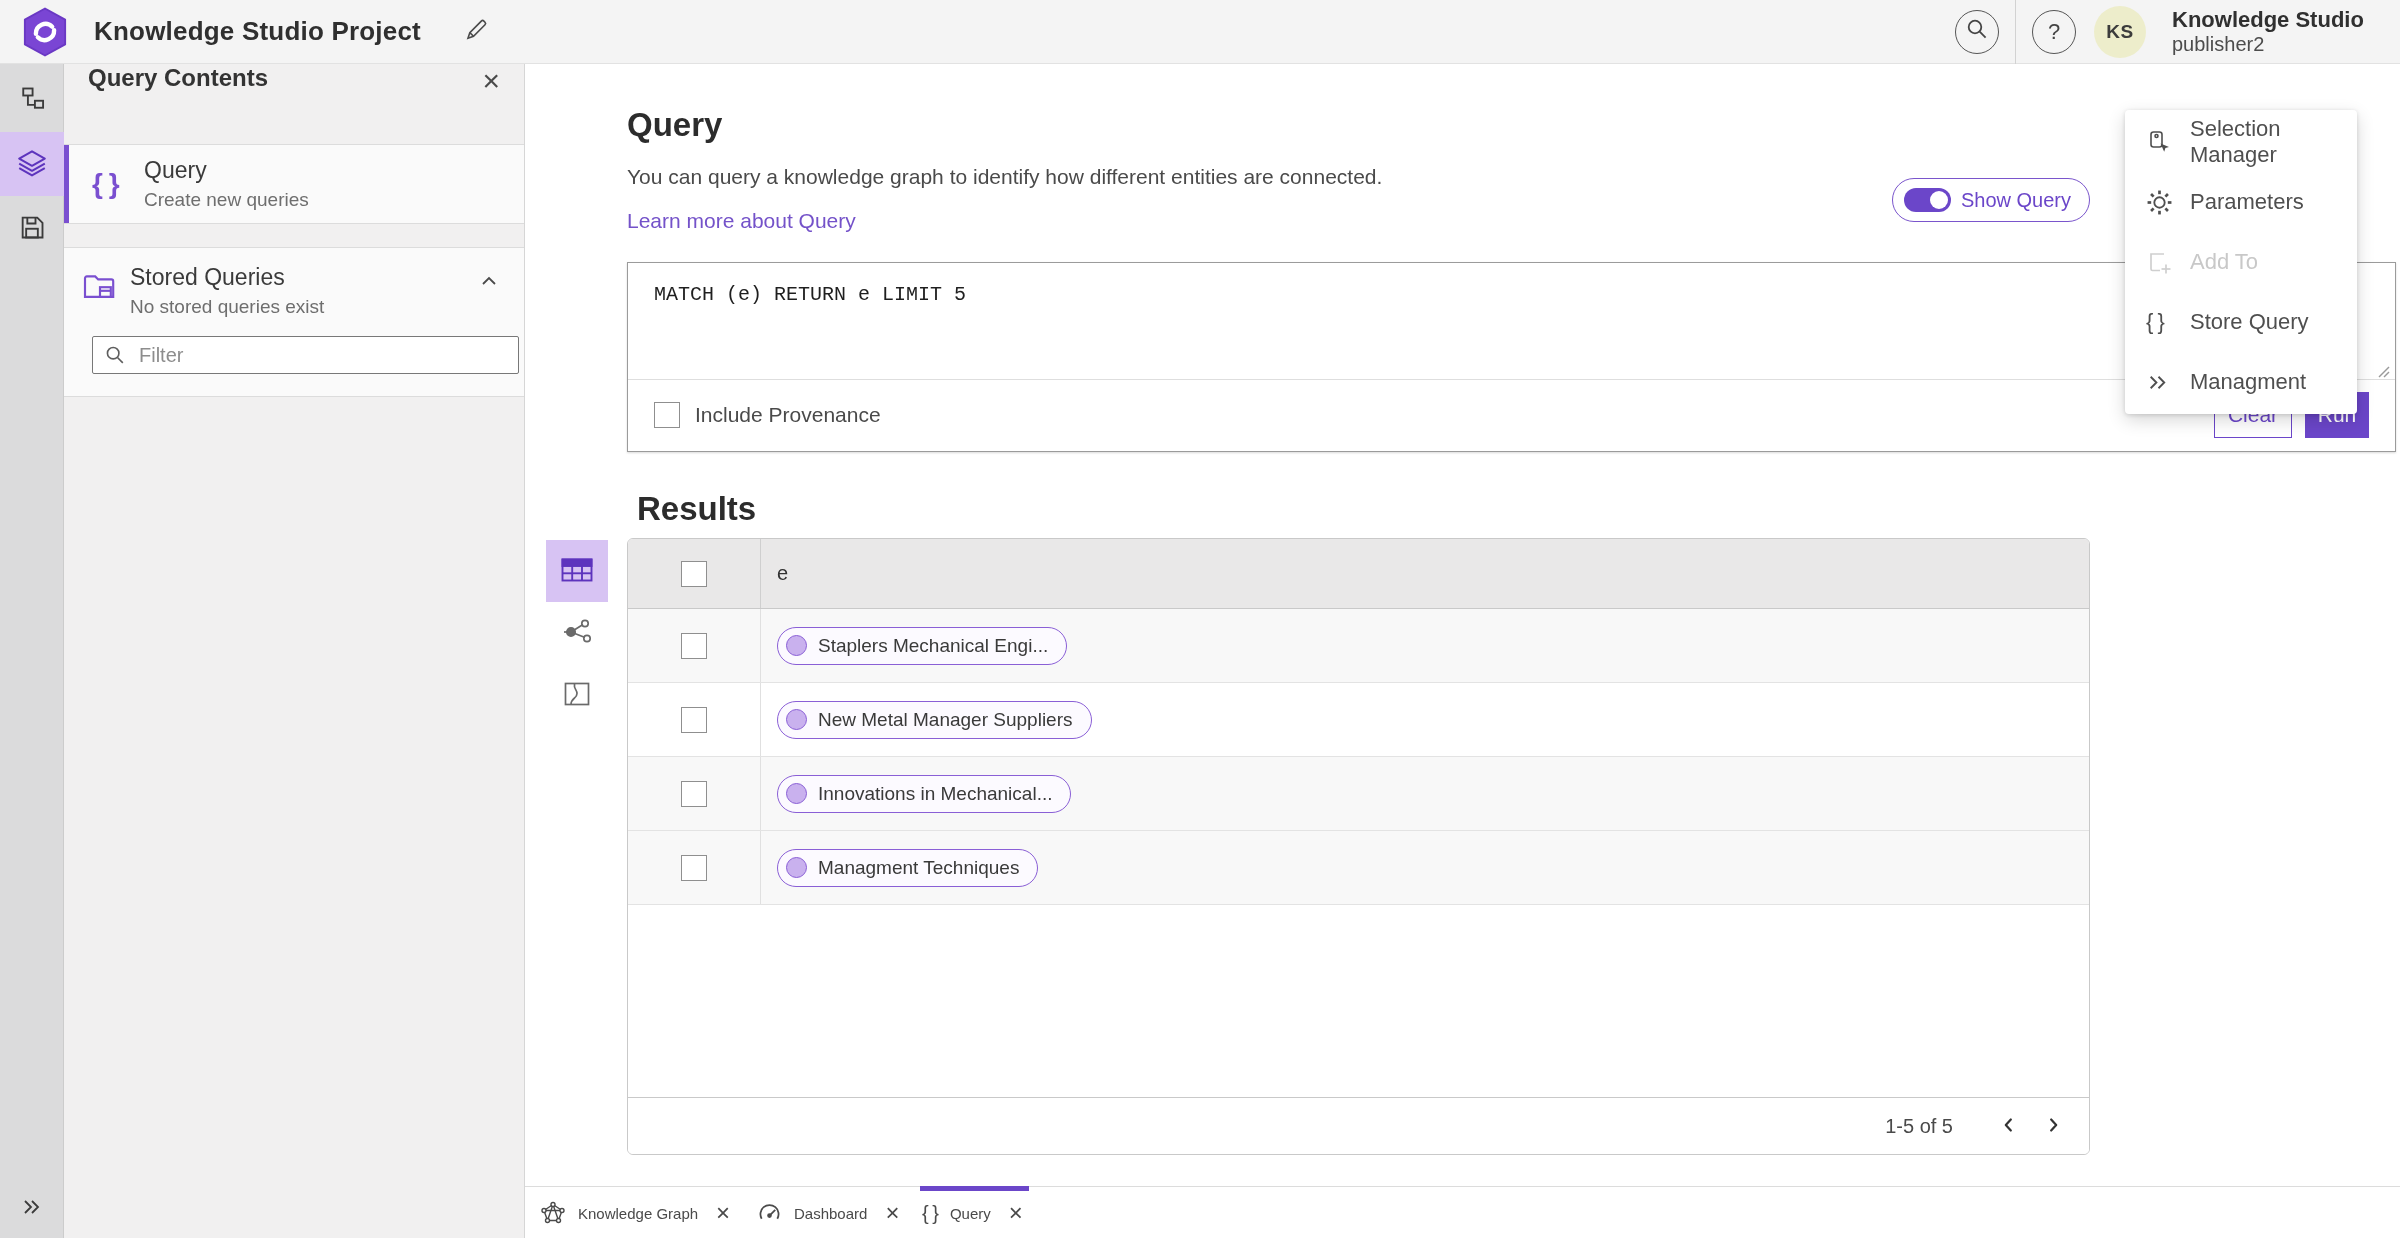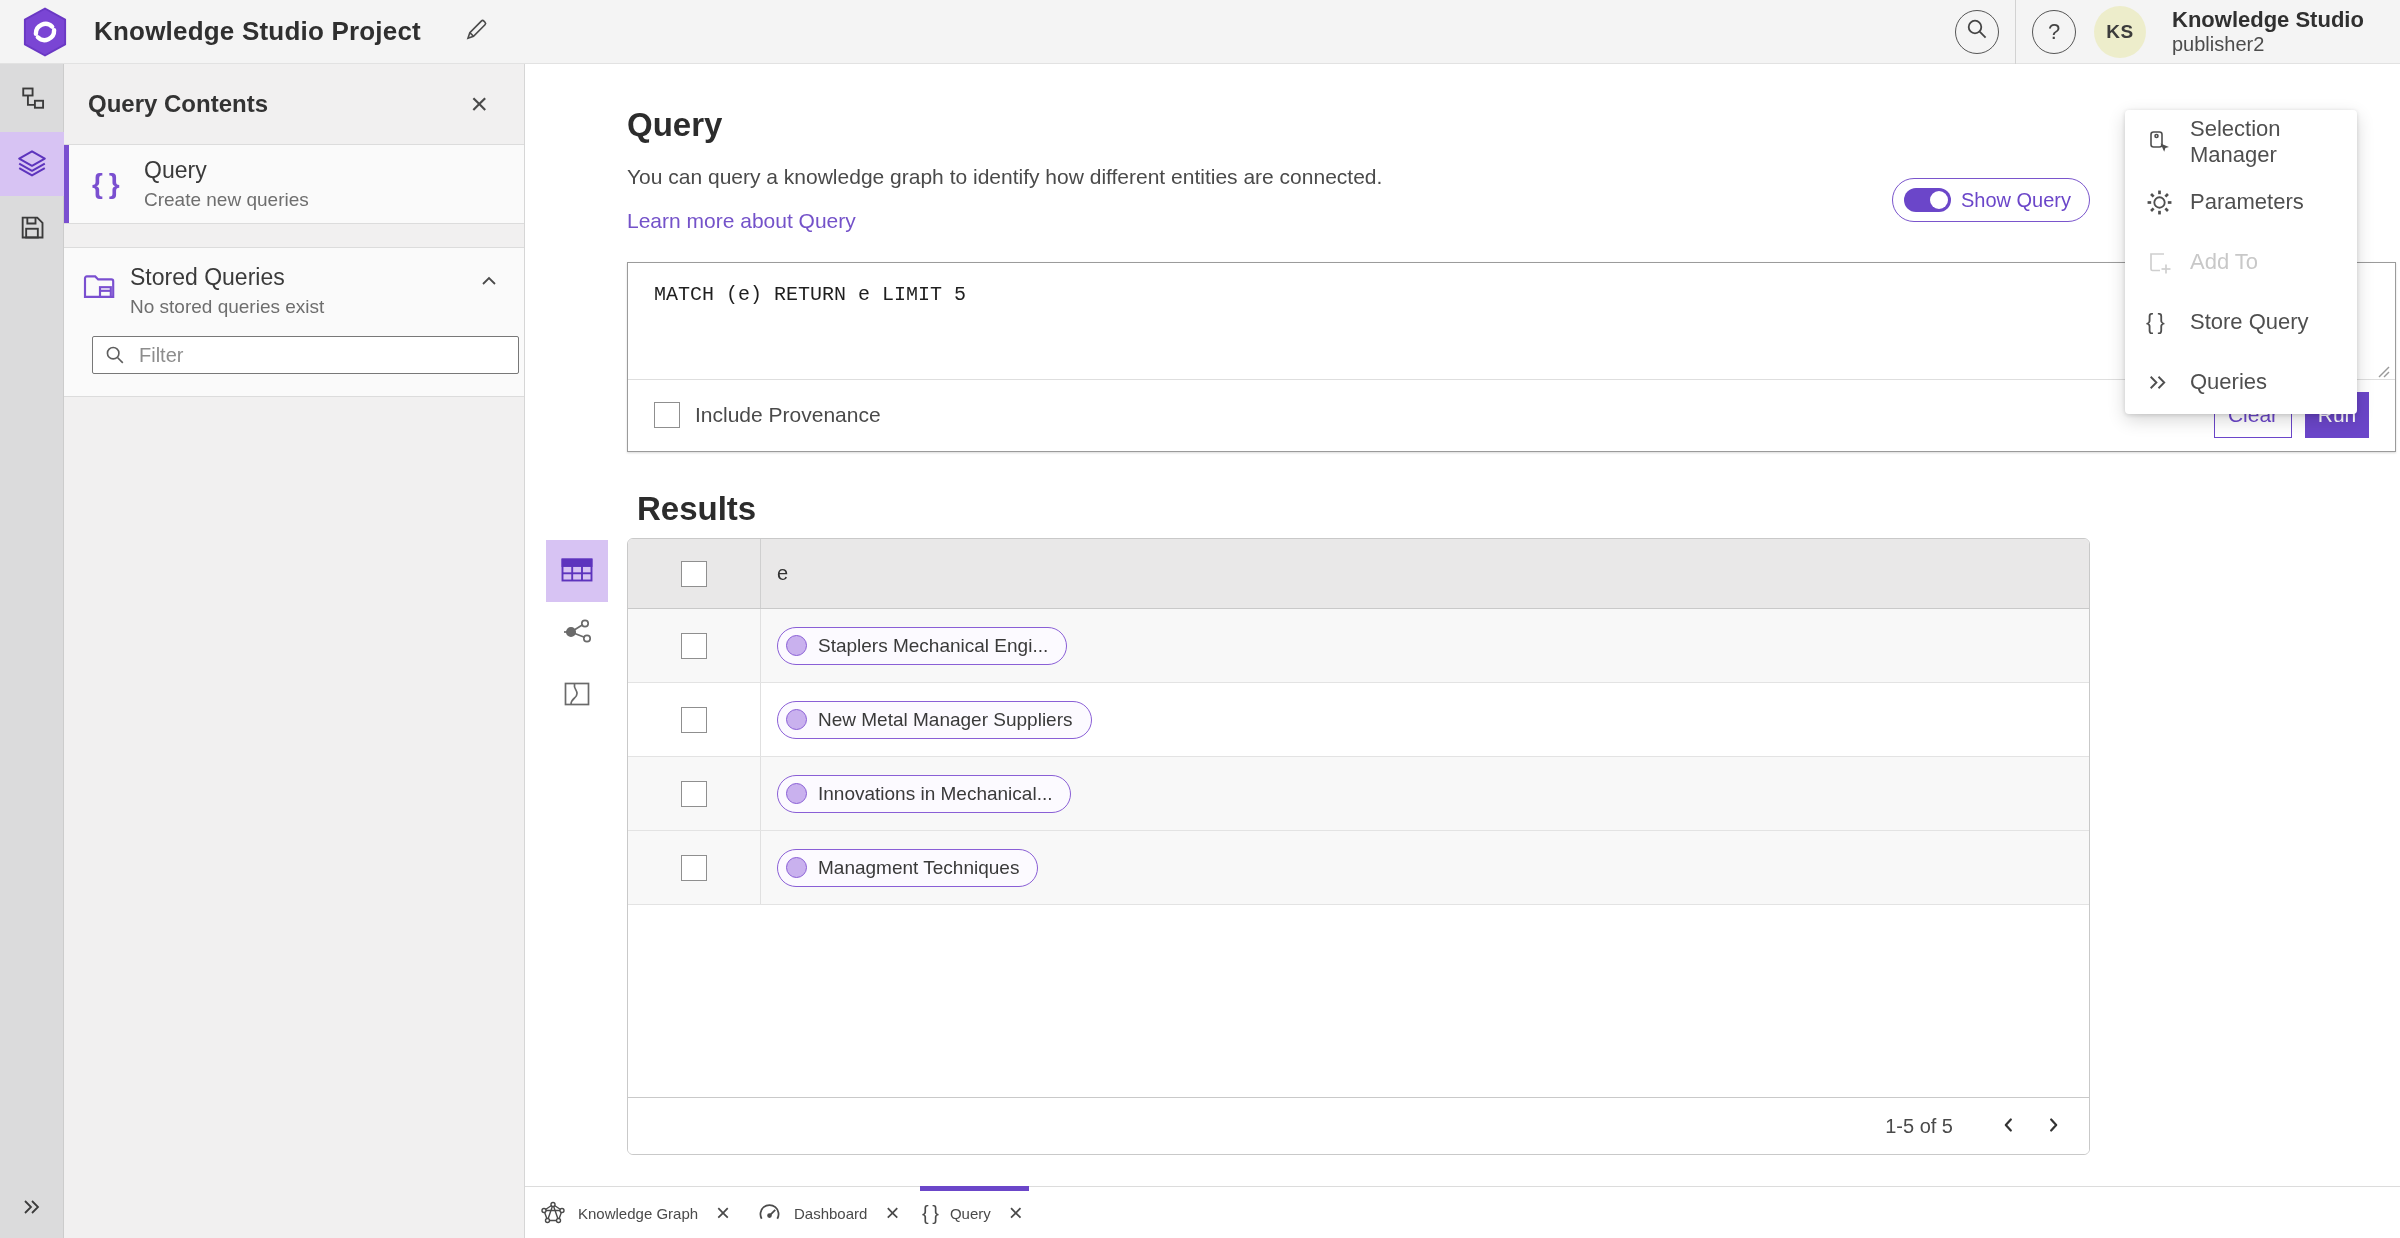--- a/index.html
+++ b/index.html
@@ -28,21 +28,21 @@
   .rail-btn { width:64px; height:64px; margin-top:4px; display:flex; align-items:center; justify-content:center;
               background:none; border:none; cursor:pointer; }
   .rail-btn + .rail-btn { margin-top:0; }
   .rail-btn.active { background:#d7c3f3; }
   .rail-expand { position:absolute; left:0; bottom:8px; width:64px; height:44px; display:flex; align-items:center;
                  justify-content:center; background:none; border:none; cursor:pointer; }
 
   
   .contents { position:absolute; left:64px; top:64px; bottom:0; width:461px; background:#f1f0f0;
               border-right:1px solid #d6d6d6; z-index:10; }
-  .cp-header { height:81px; display:flex; align-items:center; padding:0 30px 0 24px; border-bottom:1px solid #dcdcdc;gap:8px; }
+  .cp-header { height:81px; display:flex; align-items:flex-start; padding:0 18px 0 24px; border-bottom:1px solid #dcdcdc;gap:8px; }
   .cp-title { font-size:24px; font-weight:700; color:#333; }
   .cp-close { margin-left:auto; background:none; border:none; font-size:30px; color:#4a4a4a; cursor:pointer; line-height:1; padding:2px 6px; }
   .cp-item { position:relative; background:#fafafa; border-bottom:1px solid #dcdcdc; min-height:79px;
              display:flex; align-items:center; padding:10px 20px 10px 28px; cursor:pointer; }
   .cp-item.active::before { content:""; position:absolute; left:0; top:0; bottom:0; width:5px; background:#7a4fd0; }
   .cp-item-icon { width:52px; flex:none; display:flex; align-items:center; }
   .braces-purple { font-size:28px; font-weight:600; color:#7a4fd0; letter-spacing:-1px; }
   .cp-item-text .cp-label { font-size:23px; color:#3a3a3a; }
   .cp-item-text .cp-desc { font-size:19px; color:#6e6e6e; margin-top:5px; }
   .cp-gap { height:23px; }
@@ -441,21 +441,21 @@
       </span>
       <span class="mi-label">Store Query</span>
     </div>
     <div class="menu-item">
       <span class="mi-icon">
         <svg width="25" height="25" viewBox="0 0 24 24" fill="none" stroke="#4f4f4f" stroke-width="1.8">
           <path d="M4.5 6.5 L10 12 L4.5 17.5"></path>
             <path d="M12 6.5 L17.5 12 L12 17.5"></path>
         </svg>
       </span>
-      <span class="mi-label">Queries</span>
+      <span class="mi-label">Managment</span>
     </div>
   </div>
 
   <footer class="tabbar">
     <div class="tab" style="left:15px;">
       <span class="tab-icon">
         <svg width="26" height="26" viewBox="0 0 26 26" fill="none" stroke="#4a4a4a" stroke-width="1.4">
           <path d="M13 4.5 L22 10.5 L18.5 20.5 L7.5 20.5 L4 10.5 Z"></path>
           <path d="M13 4.5 L18.5 20.5 M13 4.5 L7.5 20.5 M4 10.5 L22 10.5"></path>
           <circle cx="13" cy="4.5" r="2" fill="#fff"></circle>

